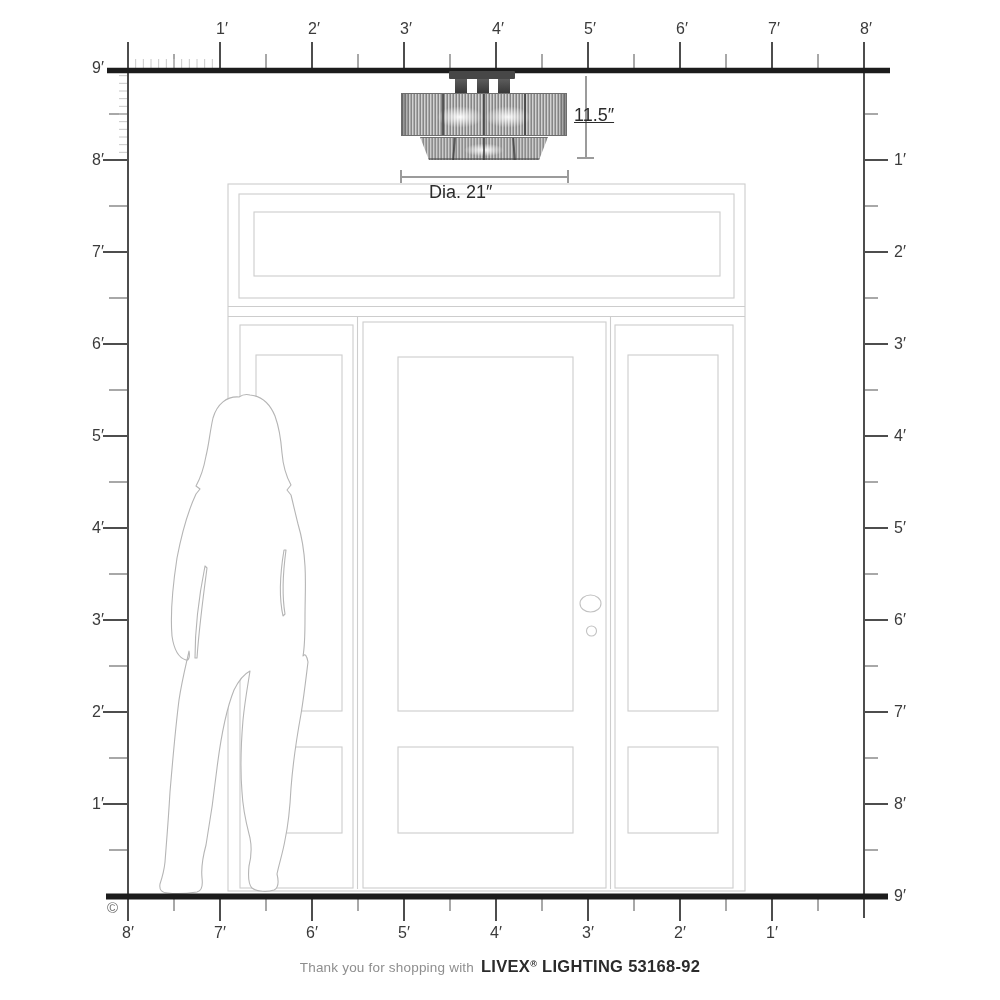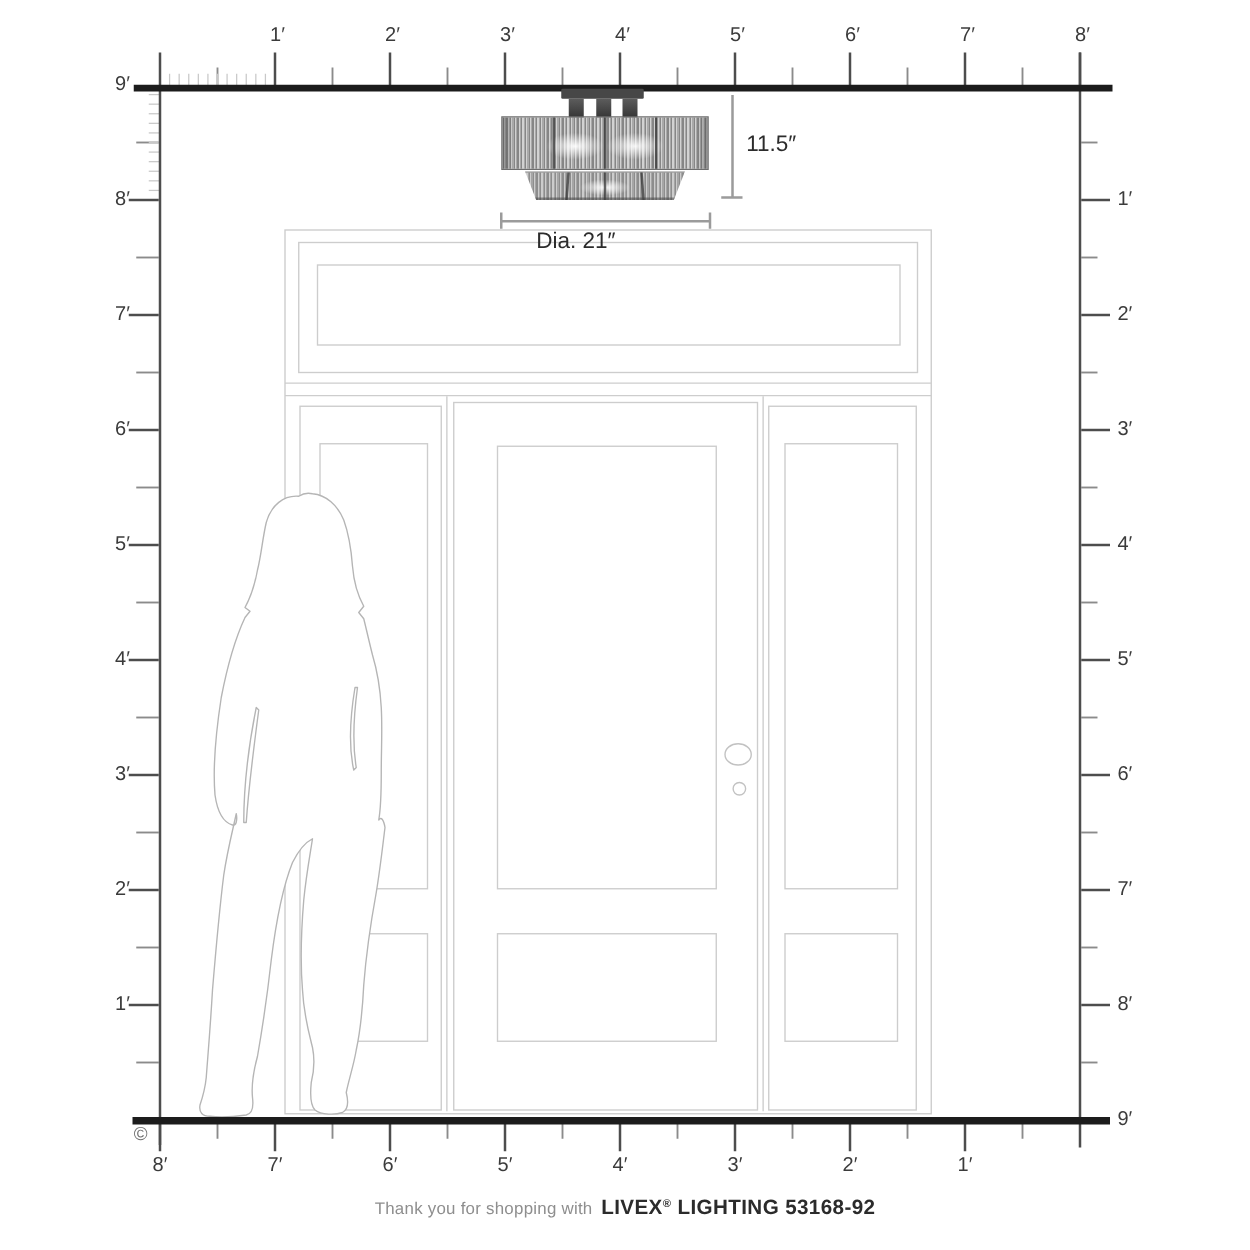--- a/index.html
+++ b/index.html
@@ -265,21 +265,21 @@
     </div>
     <div class="tier">
       <div class="vdiv d1"></div>
       <div class="vdiv d2"></div>
       <div class="vdiv d3"></div>
     </div>
   </div>
 
   <div class="dim" style="left:585px;top:76px;width:2px;height:82px;"></div>
   <div class="dim" style="left:577px;top:157px;width:17px;height:2px;"></div>
-  <div class="dim-label" style="left:597px;top:105px;">11.5″</div>
+  <div class="dim-label" style="left:574px;top:105px;text-decoration:underline;">11.5″</div>
 
   <div class="dim" style="left:401px;top:176px;width:167px;height:1.5px;"></div>
   <div class="dim" style="left:400px;top:170px;width:1.5px;height:13px;"></div>
   <div class="dim" style="left:567px;top:170px;width:1.5px;height:13px;"></div>
   <div class="dim-label dia-label" style="left:429px;top:182px;">Dia. 21″</div>
 
   <div class="copyright">©</div>
 
   <div class="footer">
     <span>Thank you for shopping with</span><span class="brand">LIVEX</span><span class="reg">®</span><span class="suffix">LIGHTING 53168-92</span>

